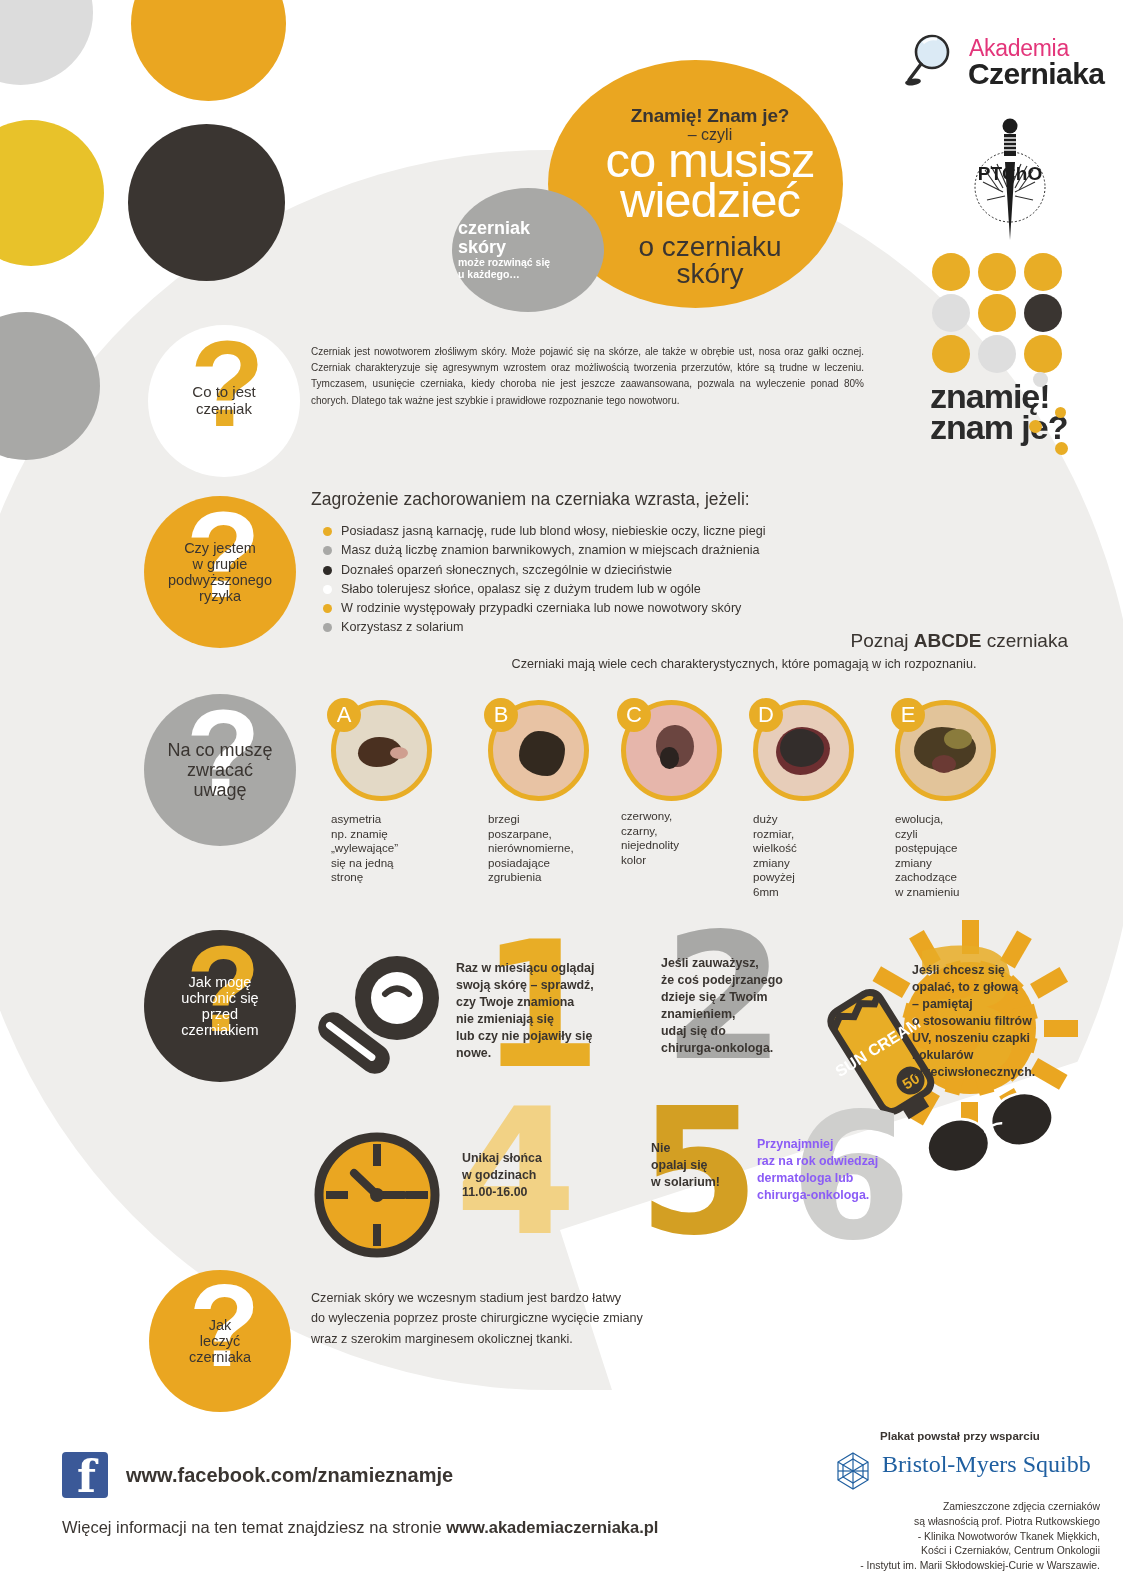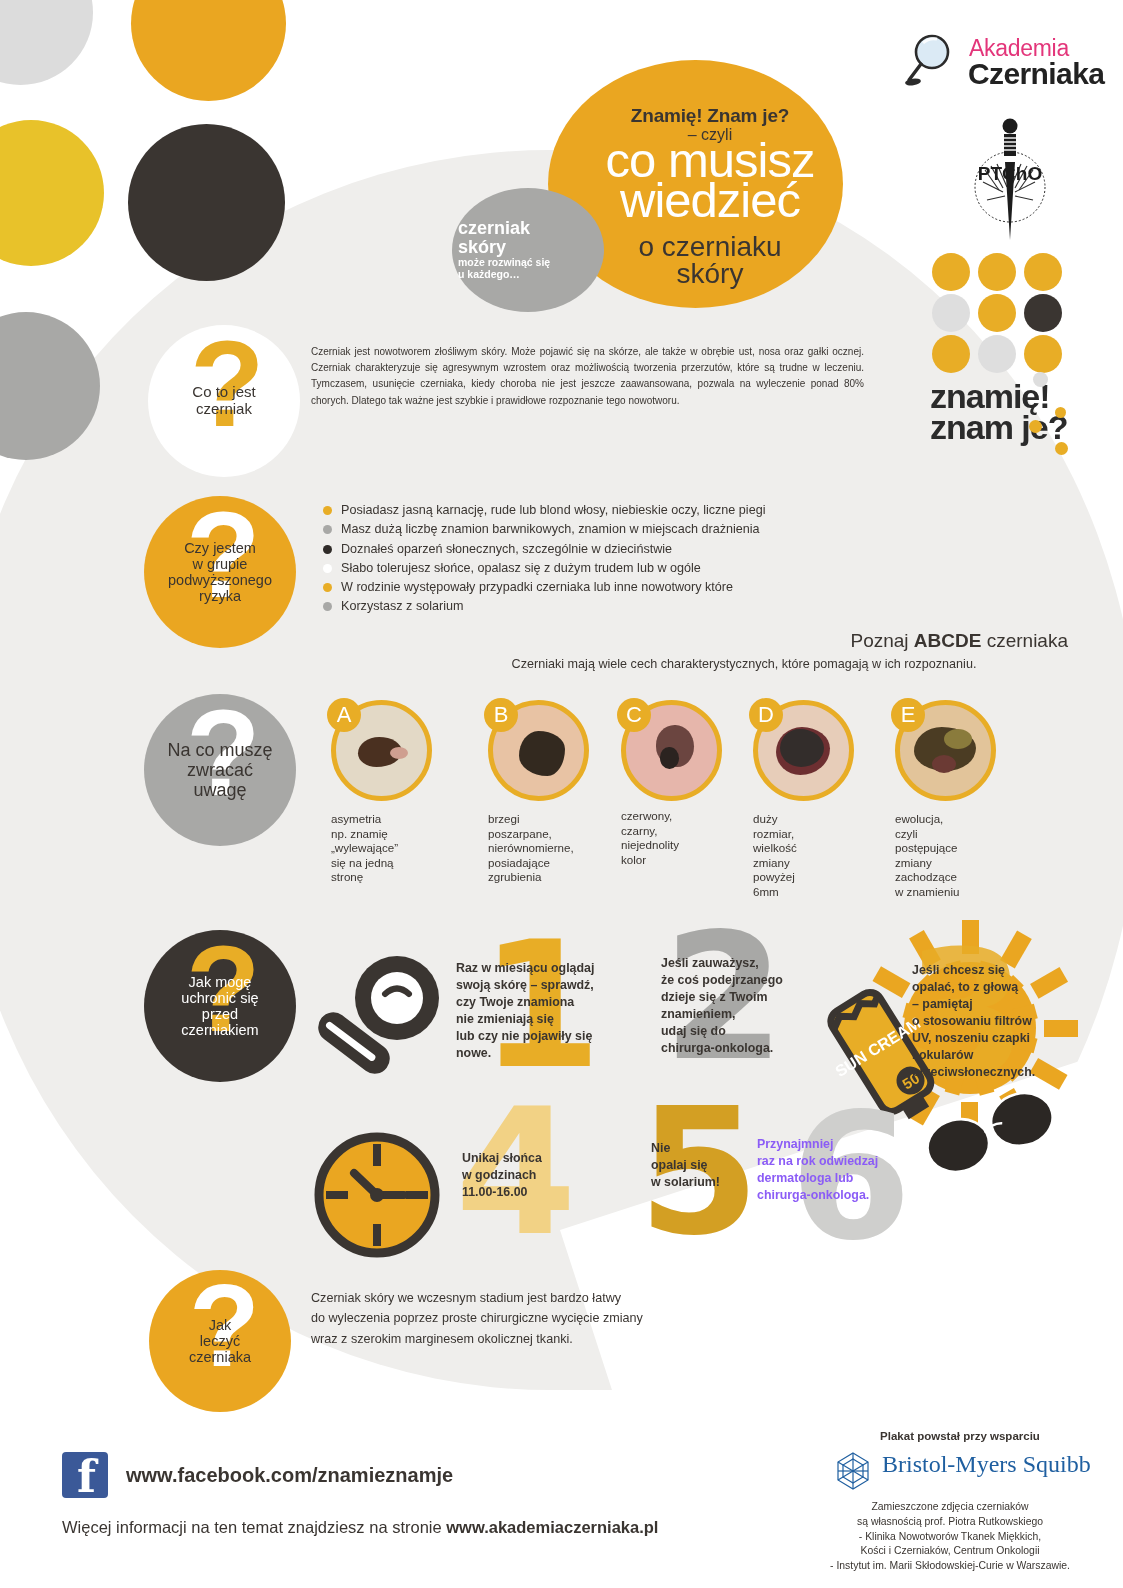--- a/index.html
+++ b/index.html
@@ -138,26 +138,27 @@
 
 <div class="qcircle" style="left:144px;top:496px;width:152px;height:152px;background:#eaa621;">
   <span class="qmark" style="color:#ffffff;font-size:122px;left:42px;top:-2px;">?</span>
   <span class="qlabel" style="font-size:14.5px;color:#3a3531;">
     <span>Czy jestem</span><br><span>w grupie</span><br>
     <span>podwyższonego</span><br><span>ryzyka</span>
   </span>
 </div>
 
 <div class="abs" style="left:311px;top:489px;width:580px;">
+  <h2 class="section-h">Zagrożenie zachorowaniem na czerniaka wzrasta, jeżeli:</h2>
   <ul class="risk">
     <li><span class="bdot" style="background:#e8ad26;"></span><span>Posiadasz jasną karnację, rude lub blond włosy, niebieskie oczy, liczne piegi</span></li>
     <li><span class="bdot" style="background:#a8a8a6;"></span><span>Masz dużą liczbę znamion barwnikowych, znamion w miejscach drażnienia</span></li>
     <li><span class="bdot" style="background:#2e2a27;"></span><span>Doznałeś oparzeń słonecznych, szczególnie w dzieciństwie</span></li>
     <li><span class="bdot" style="background:#ffffff;"></span><span>Słabo tolerujesz słońce, opalasz się z dużym trudem lub w ogóle</span></li>
-    <li><span class="bdot" style="background:#e8ad26;"></span><span>W rodzinie występowały przypadki czerniaka lub inne nowotwory które</span></li>
+    <li><span class="bdot" style="background:#e8ad26;"></span><span>W rodzinie występowały przypadki czerniaka lub nowe nowotwory skóry</span></li>
     <li><span class="bdot" style="background:#a8a8a6;"></span><span>Korzystasz z solarium</span></li>
   </ul>
 </div>
 
 <div class="abs" style="left:500px;top:630px;width:568px;text-align:right;font-size:19px;">
   <span>Poznaj </span><span style="font-weight:700;">ABCDE</span><span> czerniaka</span>
 </div>
 <div class="abs" style="left:420px;top:657px;width:648px;text-align:center;font-size:12.6px;">Czerniaki mają wiele cech charakterystycznych, które pomagają w ich rozpoznaniu.</div>
 
 <div class="qcircle" style="left:144px;top:694px;width:152px;height:152px;background:#a8a8a6;">
@@ -373,18 +374,18 @@
       <polygon points="23,3 38,12 38,30 23,39 8,30 8,12"></polygon>
       <polygon points="23,9 33,15 33,27 23,33 13,27 13,15"></polygon>
       <line x1="23" y1="3" x2="23" y2="39"></line>
         <line x1="8" y1="12" x2="38" y2="30"></line>
       <line x1="38" y1="12" x2="8" y2="30"></line>
         <line x1="8" y1="21" x2="38" y2="21"></line>
     </g>
   </svg>
   <div style="position:absolute;left:52px;top:3px;font-size:24px;color:#1f5fa0;font-family:'Liberation Serif',serif;">Bristol-Myers Squibb</div>
 </div>
-<div class="abs" style="left:800px;top:1500px;width:300px;text-align:center;font-size:10.4px;line-height:1.42;
+<div class="abs" style="left:800px;top:1500px;width:300px;text-align:right;font-size:10.4px;line-height:1.42;
             white-space:pre-line;color:#3a3531;">Zamieszczone zdjęcia czerniaków
 są własnością prof. Piotra Rutkowskiego
 - Klinika Nowotworów Tkanek Miękkich,
 Kości i Czerniaków, Centrum Onkologii
 - Instytut im. Marii Skłodowskiej-Curie w Warszawie.</div>
 
 </body></html>

